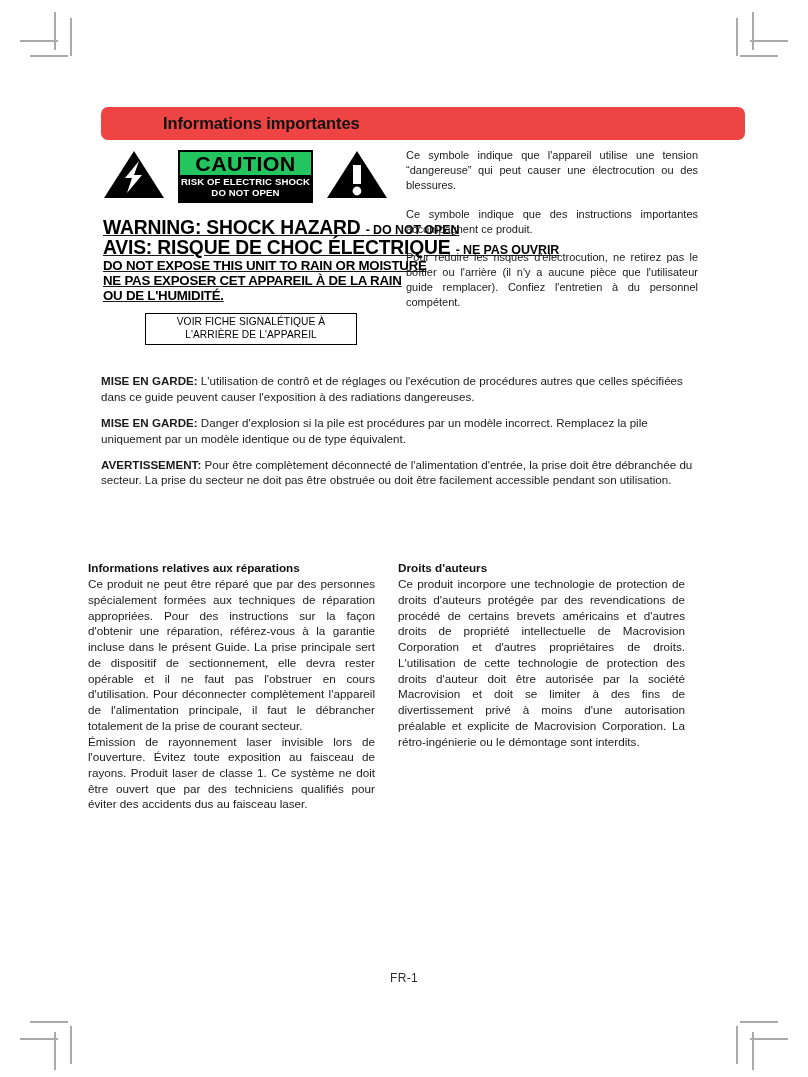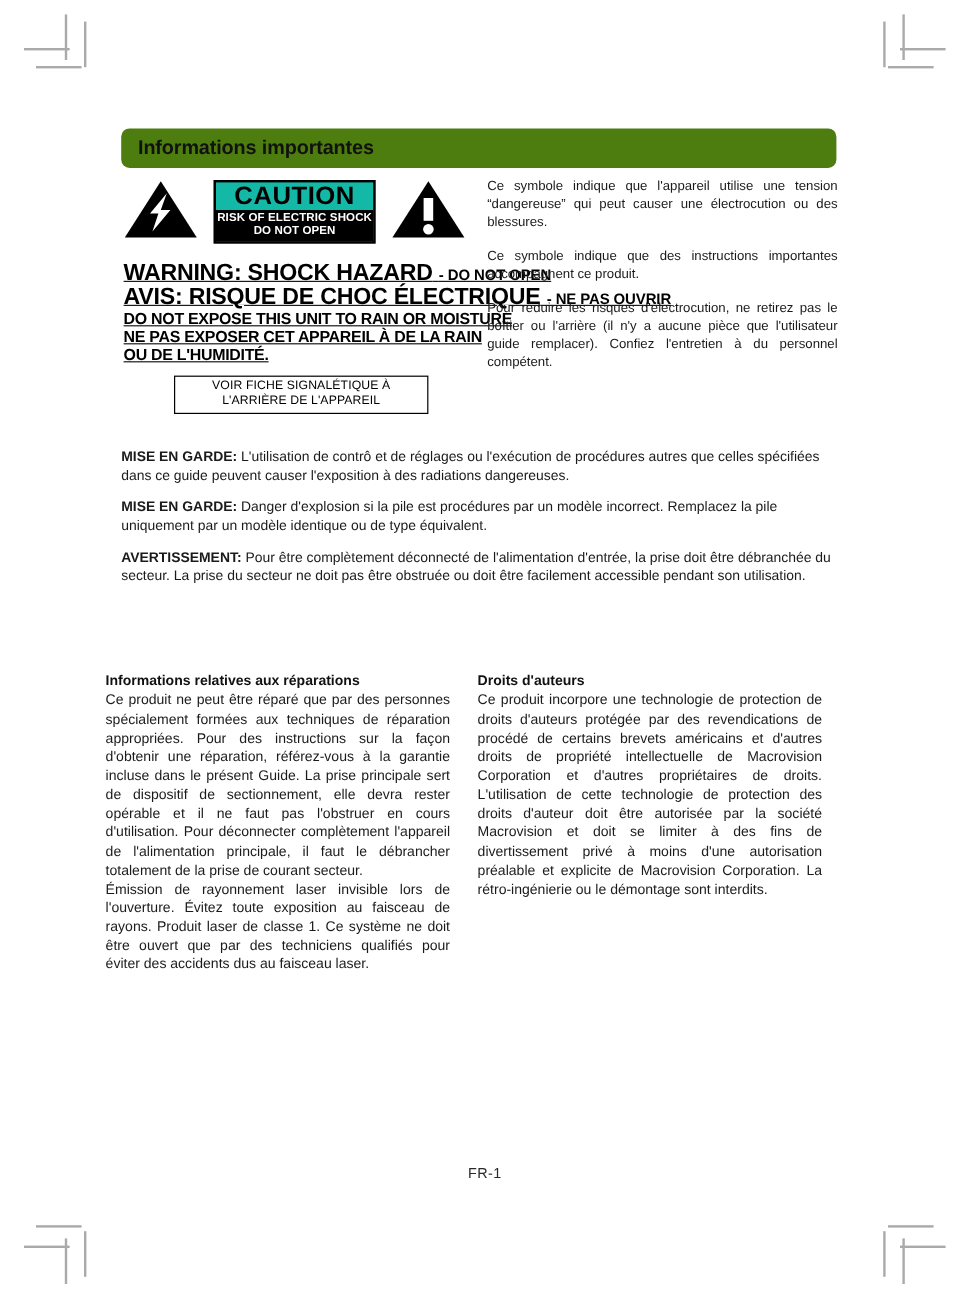--- a/index.html
+++ b/index.html
@@ -33,24 +33,25 @@
     height: 1077px;
   }
 
   
   .section-header {
     position: absolute;
     left: 101px;
     top: 107px;
     width: 596px;
     height: 33px;
-    background: #4d7c0f;
+    background: #ef4444;
     border-radius: 7px;
     display: flex;
     align-items: center;
+    padding-left: 48px;
   }
   .section-header .title {
     font-size: 16.5px;
     font-weight: bold;
     color: #111111;
     letter-spacing: -0.1px;
     padding-left: 14px;
   }
 
   
@@ -69,21 +70,21 @@
     width: 62px;
     height: 49px;
     flex: 0 0 auto;
     position: relative;
   }
   .tri svg { display: block; }
   .caution-center {
     flex: 1 1 auto;
     margin: 0 13px;
     border: 2.5px solid #000;
-    background: #14b8a6;
+    background: #22c55e;
     box-sizing: border-box;
   }
   .caution-word {
     font-size: 21px;
     font-weight: bold;
     text-align: center;
     line-height: 1.02;
     letter-spacing: 0.4px;
     padding: 1px 0 1px;
     color: #000;

